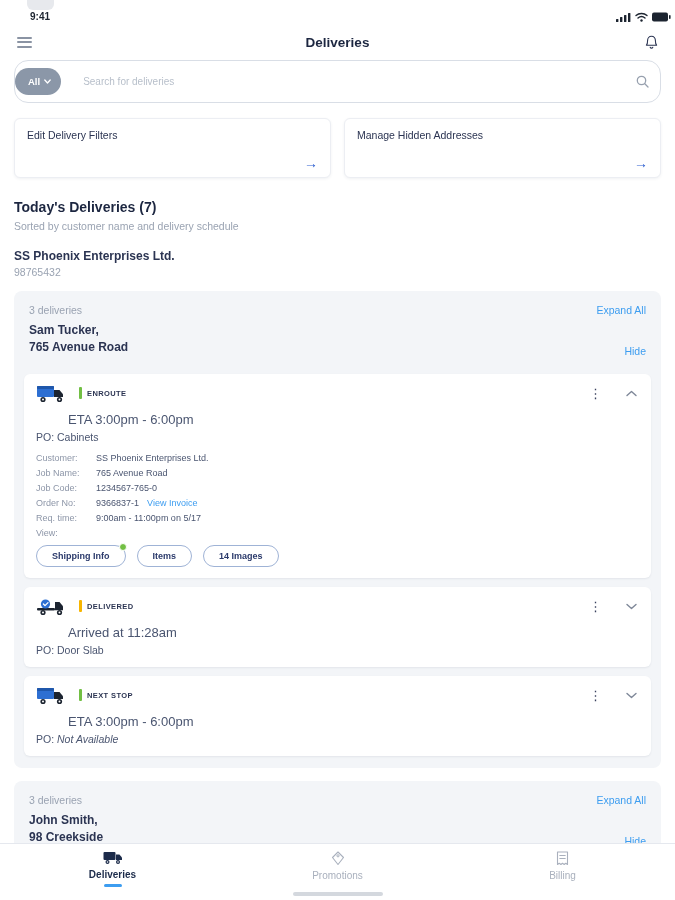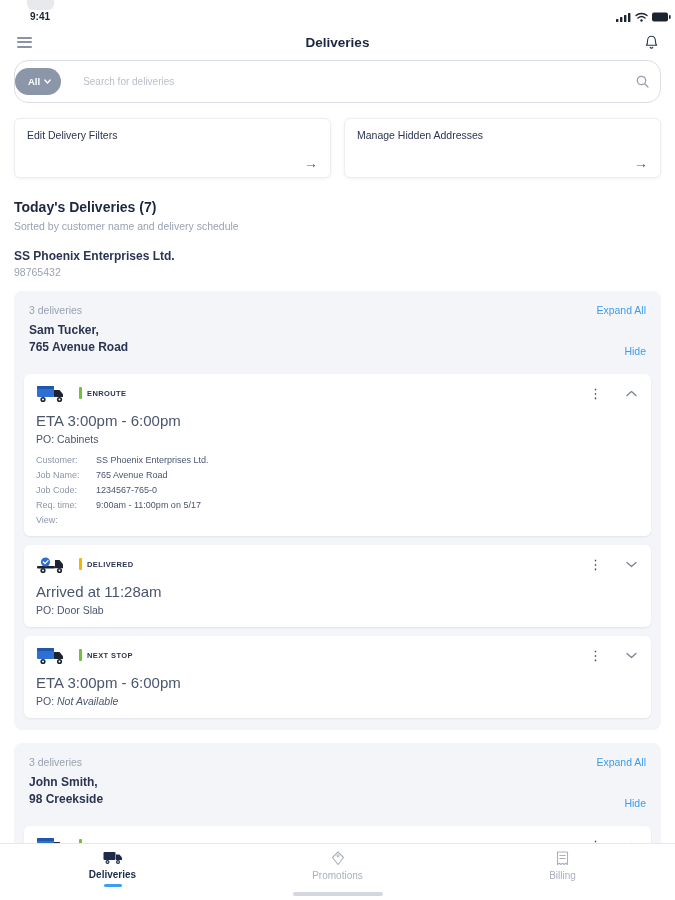--- a/index.html
+++ b/index.html
@@ -51,21 +51,21 @@
   .card-top { display:flex; align-items:center; }
   .truck-ic { line-height:0; margin-right:12px; }
   .status-badge { display:flex; align-items:center; gap:5px; }
   .status-badge i { width:3px; height:12px; border-radius:1px; display:block; }
   .bar-green { background:#72bf44; }
   .bar-amber { background:#f7b500; }
   .status-badge b { font-size:7.5px; font-weight:bold; color:#2b3452; letter-spacing:.4px; }
   .card-top .spacer { flex:1; }
   .kebab { background:none; border:none; color:#39415e; font-size:13px; cursor:pointer; padding:0 4px; line-height:1; }
   .chev-btn { background:none; border:none; cursor:pointer; line-height:0; padding:0 2px; margin-left:18px; }
-  .eta-line { margin-top:8px; font-size:15px; color:#4a5570; }
+  .eta-line { margin-top:8px; font-size:13px; color:#4a5570;margin-left:32px; }
   .po-line { margin-top:4px; font-size:10.5px; color:#4a5570; }
   .po-line em { font-style:italic; }
   
   .details { margin-top:10px; }
   .drow { display:flex; align-items:baseline; margin-top:5px; font-size:9px; }
   .dlabel { width:60px; flex:0 0 60px; color:#8d96a8; }
   .dvalue { color:#4a5570; }
   .dlink { color:#3d9df0; margin-left:8px; text-decoration:none; cursor:pointer; }
   
   .pill-row { display:flex; gap:11px; margin-top:7px; }
@@ -207,26 +207,36 @@
           </div>
         <div class="drow">
             <span class="dlabel">Job Name:</span>
             <span class="dvalue">765 Avenue Road</span>
           </div>
         <div class="drow">
             <span class="dlabel">Job Code:</span>
             <span class="dvalue">1234567-765-0</span>
           </div>
         <div class="drow">
+          <span class="dlabel">Order No:</span>
+          <span class="dvalue">9366837-1</span>
+          <a class="dlink">View Invoice</a>
+        </div>
+        <div class="drow">
             <span class="dlabel">Req. time:</span>
             <span class="dvalue">9:00am - 11:00pm on 5/17</span>
           </div>
         <div class="drow">
             <span class="dlabel">View:</span>
           </div>
+      </div>
+      <div class="pill-row">
+        <button class="pill"><span>Shipping Info</span><i class="dot"></i></button>
+        <button class="pill"><span>Items</span></button>
+        <button class="pill"><span>14 Images</span></button>
       </div>
     </div>
 
     <div class="delivery-card">
       <div class="card-top">
         <span class="truck-ic">
           <svg width="31" height="21" viewBox="0 0 31 21">
             <rect x="1" y="12" width="18" height="2.4" rx="1" fill="#1c2430"></rect>
             <path d="M19 6 h4.5 l3.5 4.2 v4 h-8 z" fill="#1c2430"></path>
             <circle cx="9.5" cy="8" r="4.6" fill="#2d6fd2"></circle>

